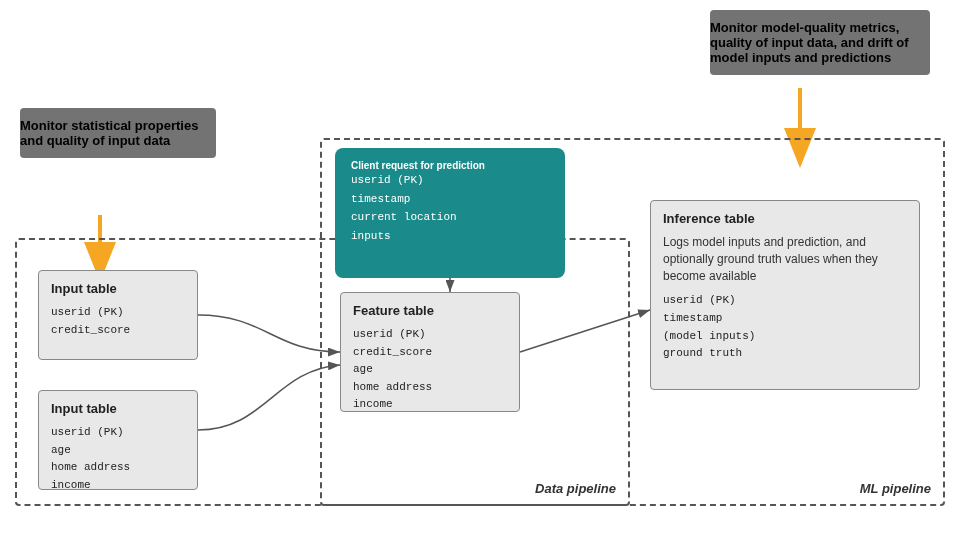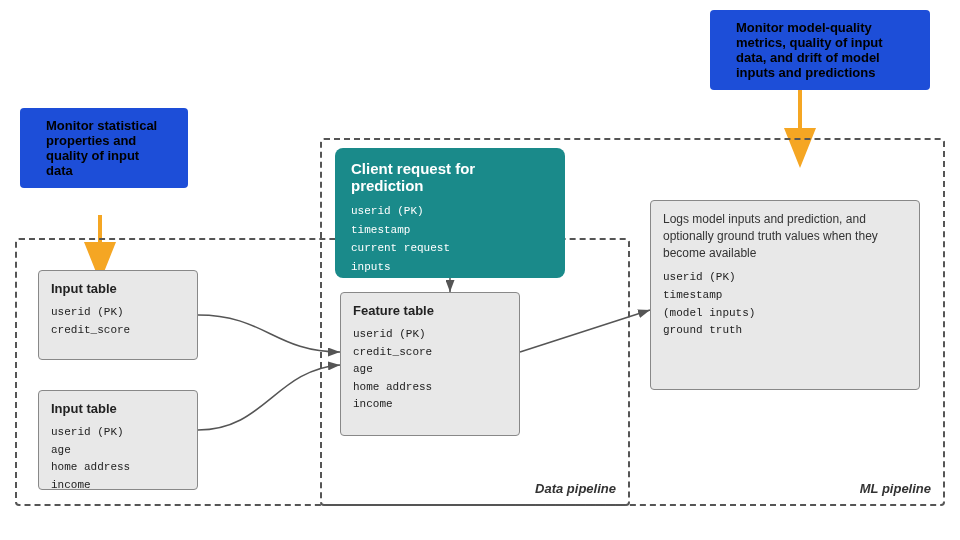--- a/index.html
+++ b/index.html
@@ -13,33 +13,33 @@
     }
 
     .diagram-container {
       position: relative;
       width: 960px;
       height: 540px;
     }
 
     
     .callout-box {
-      background: #1d4ed8;
+      background: #737373;
       color: #000;
       font-size: 13px;
       font-weight: bold;
-      padding: 10px 26px;
+      padding: 10px 0;
       position: absolute;
       border-radius: 4px;
     }
 
     .callout-left {
       left: 20px;
       top: 108px;
-      width: 168px;
+      width: 196px;
     }
 
     .callout-right {
       right: 30px;
       top: 10px;
       width: 220px;
     }
 
     
     .dashed-container {
@@ -100,23 +100,23 @@
     
     .client-box {
       position: absolute;
       background: #1a8a8a;
       border-radius: 8px;
       padding: 12px 16px;
       color: #fff;
     }
 
     .client-box .client-title {
-      font-size: 15px;
-      font-weight: bold;
-      margin-bottom: 8px;
+      font-size: 10px;
+      font-weight: bold;
+      margin-bottom: 0;
     }
 
     .client-box .field {
       font-family: 'Courier New', monospace;
       font-size: 11px;
       line-height: 1.7;
     }
 
     
     .input-table-1 {
@@ -132,21 +132,21 @@
       top: 390px;
       width: 160px;
       height: 100px;
     }
 
     
     .feature-table {
       left: 340px;
       top: 292px;
       width: 180px;
-      height: 144px;
+      height: 120px;
     }
 
     
     .inference-table {
       left: 650px;
       top: 200px;
       width: 270px;
       height: 190px;
     }
 
@@ -210,21 +210,21 @@
 
   <div class="dashed-container data-pipeline-box">
     <span class="pipeline-label">Data pipeline</span>
   </div>
 
   <div class="client-box client-request">
     <div class="client-title">Client request for prediction</div>
     <div class="field">
       <div>userid (PK)</div>
       <div>timestamp</div>
-      <div>current request</div>
+      <div>current location</div>
       <div>inputs</div>
     </div>
   </div>
 
   <div class="table-box input-table-1">
     <div class="table-title">Input table</div>
     <div class="field">
       <div>userid (PK)</div>
       <div>credit_score</div>
     </div>
@@ -245,20 +245,21 @@
     <div class="field">
       <div>userid (PK)</div>
       <div>credit_score</div>
       <div>age</div>
       <div>home address</div>
       <div>income</div>
     </div>
   </div>
 
   <div class="table-box inference-table">
+    <div class="table-title">Inference table</div>
     <div style="font-size:12px; margin-bottom:8px; color:#333; line-height:1.4;">Logs model inputs and prediction, and optionally ground truth values when they become available</div>
     <div class="field">
       <div>userid (PK)</div>
       <div>timestamp</div>
       <div>(model inputs)</div>
       <div>ground truth</div>
     </div>
   </div>
 
 </div>

